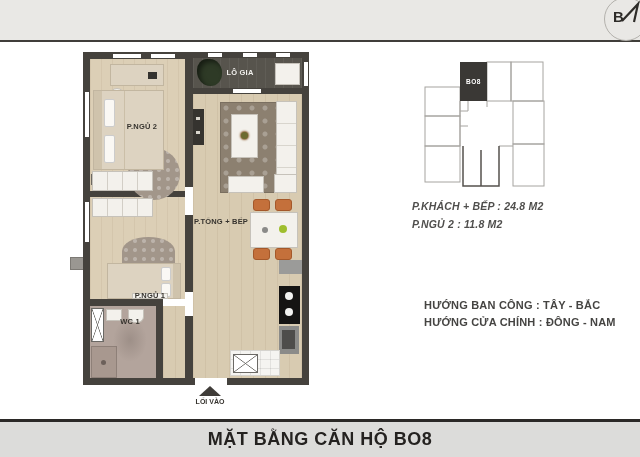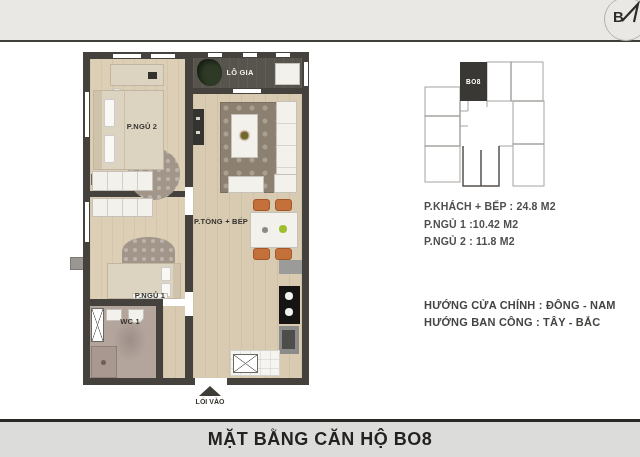--- a/index.html
+++ b/index.html
@@ -40,21 +40,21 @@
                         linear-gradient(to bottom right,transparent calc(50% - .7px),#6b6965 50%,transparent calc(50% + .7px));}
   .rlabel{position:absolute;font-size:7.5px;font-weight:700;color:#36332e;letter-spacing:.2px;
        text-align:center;white-space:nowrap;z-index:9;}
   
   #entry-arrow{left:199px;top:386px;width:0;height:0;border-left:11px solid transparent;
        border-right:11px solid transparent;border-bottom:10px solid #3f3c38;}
   #entry-label{left:182px;top:398px;width:56px;text-align:center;font-size:7px;font-weight:700;color:#36332e;}
   
   .iline{font-size:10.5px;font-weight:600;color:#4f4e4c;height:17.5px;letter-spacing:.2px;white-space:nowrap;}
   .iline2{font-size:11px;font-weight:700;color:#454442;height:17px;letter-spacing:.2px;white-space:nowrap;}
-  #info1{left:424px;top:200px;width:212px;}
+  #info1{left:412px;top:200px;width:212px;font-style:italic;}
   #info2{left:424px;top:299px;width:212px;}
   #keyplan{left:424px;top:54px;}
   #ledge{left:70px;top:257px;width:14px;height:13px;background:#9a9792;border:1px solid #7c7974;box-sizing:border-box;}
 </style>
 </head>
 <body>
 
 <div class="abs" id="top-band"></div>
 
 <div class="abs" id="compass-circle"></div>
@@ -188,23 +188,22 @@
   <div class="rlabel" style="left:100px;top:165px;width:76px;">P.TỔNG + BẾP</div>
   <div class="rlabel" style="left:44px;top:226px;width:46px;margin-top:13px;">P.NGỦ 1</div>
   <div class="rlabel" style="left:30px;top:265px;width:34px;">WC 1</div>
 </div>
 
 <div class="abs" id="entry-arrow"></div>
 <div class="abs" id="entry-label">LỐI VÀO</div>
 
 <div class="abs" id="info1">
   <div class="iline">P.KHÁCH + BẾP : 24.8 M2</div>
-  <div class="iline">P.NGỦ 1 :10.42 M2</div>
   <div class="iline">P.NGỦ 2 : 11.8 M2</div>
 </div>
 <div class="abs" id="info2">
+  <div class="iline2">HƯỚNG BAN CÔNG  : TÂY - BẮC</div>
   <div class="iline2">HƯỚNG CỬA CHÍNH : ĐÔNG - NAM</div>
-  <div class="iline2">HƯỚNG BAN CÔNG  : TÂY - BẮC</div>
 </div>
 
 <div class="abs" id="title-band">
   <div class="t">MẶT BẰNG CĂN HỘ BO8</div>
 </div>
 
 </body></html>

